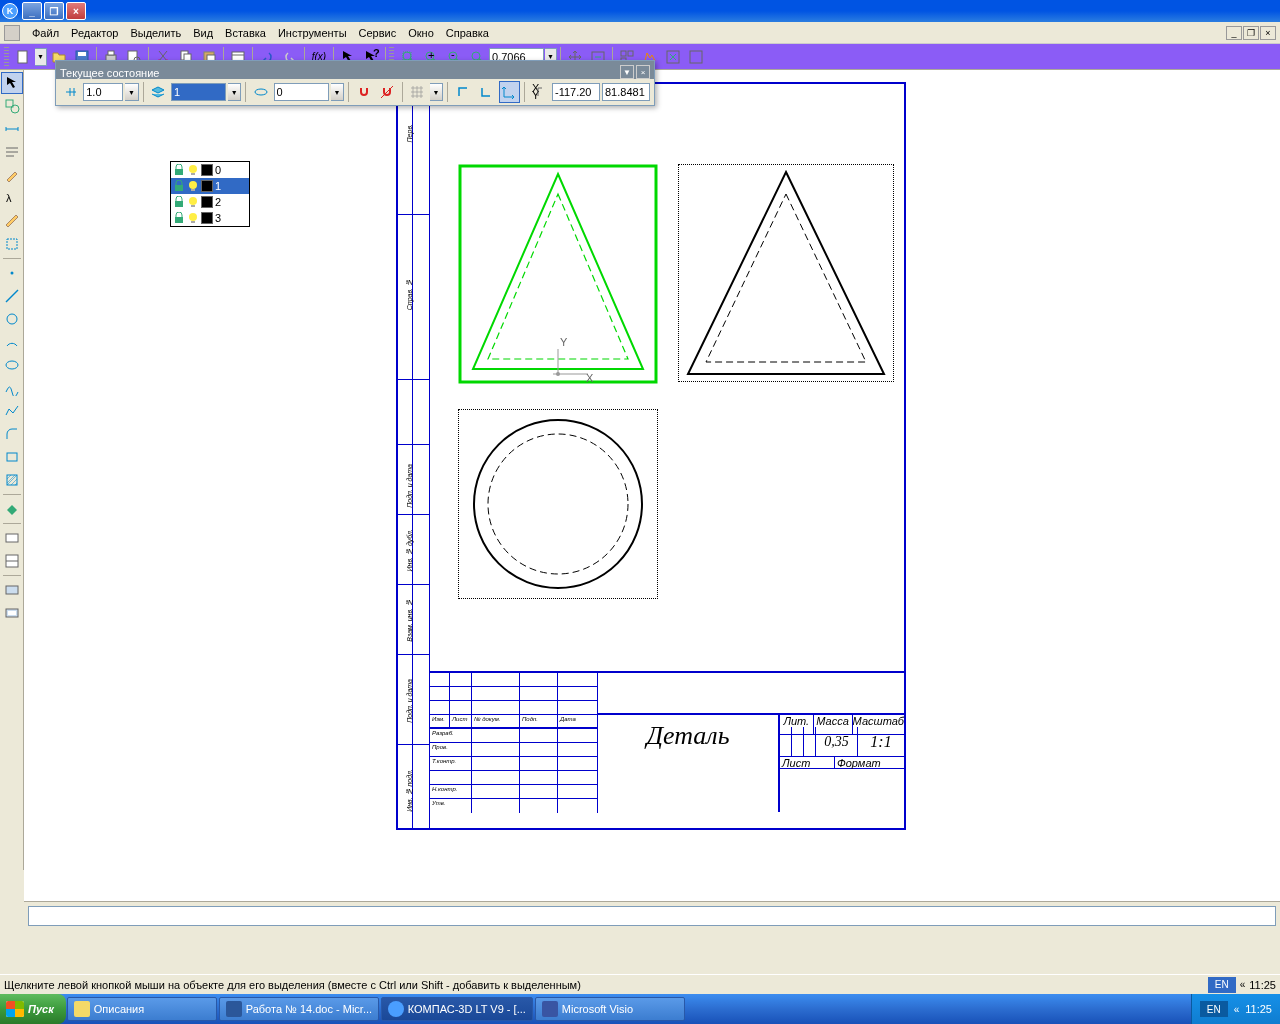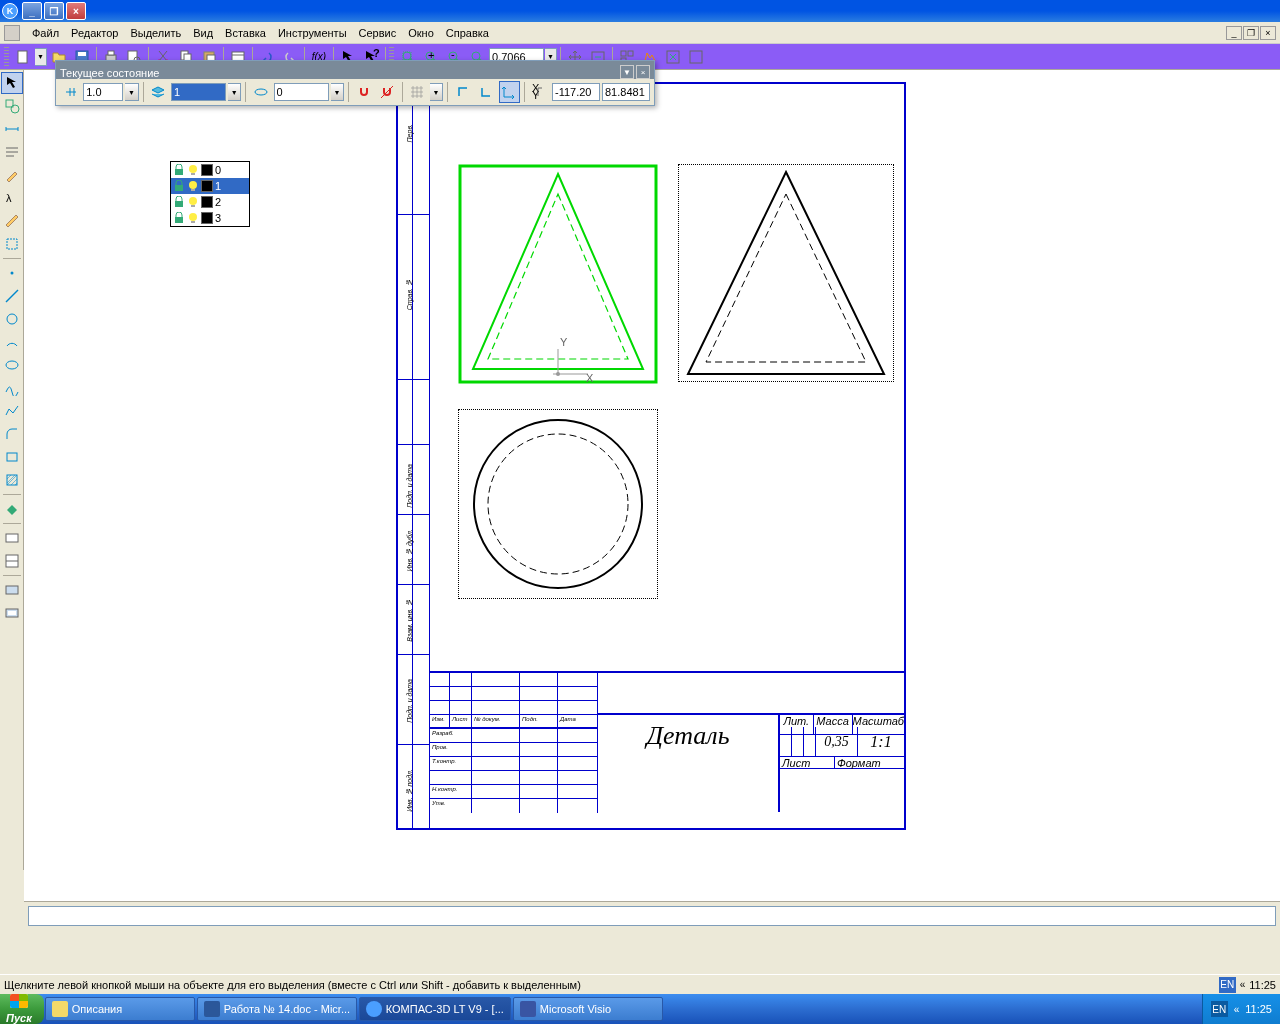--- a/index.html
+++ b/index.html
@@ -55,24 +55,24 @@
 .layer-row { height: 16px; display: flex; align-items: center; padding: 0 2px; gap: 2px; }
 .layer-row.sel { background: #316ac5; color: #fff; }
 .layer-ic { width: 12px; height: 12px; }
 .layer-sw { width: 12px; height: 12px; border: 1px solid #666; }
 
 .cmdline { position: absolute; left: 24px; right: 0; bottom: 95px; height: 28px; background: #ece9d8; border-top: 1px solid #aca899; display: flex; align-items: center; padding: 4px; }
 .cmdline-input { flex: 1; height: 20px; border: 1px solid #7f9db9; background: #fff; }
 
 .statusbar { position: absolute; left: 0; right: 0; bottom: 30px; height: 20px; background: #ece9d8; border-top: 1px solid #fff; display: flex; align-items: center; padding: 0 4px; font-size: 11px; }
 .statusbar .sb-right { margin-left: auto; display: flex; gap: 4px; align-items: center; }
-.sb-lang { background: #316ac5; color: #fff; width: 17px; height: 16px; display: flex; align-items: center; justify-content: center; font-size: 10px; }
+.sb-lang { background: #316ac5; color: #fff; width: 28px; height: 16px; display: flex; align-items: center; justify-content: center; font-size: 10px; }
 
 .taskbar { position: absolute; left: 0; right: 0; bottom: 0; height: 30px; background: linear-gradient(to bottom, #3c8df0, #2c6dd0, #1851b8); display: flex; align-items: center; }
-.start-btn { height: 30px; padding: 0 12px 0 6px; background: linear-gradient(to bottom, #5ebb5e, #3c9b3c, #2a7a2a); color: #fff; font-weight: bold; font-style: italic; display: flex; align-items: center; gap: 4px; border-radius: 0 8px 8px 0; font-size: 12px; flex-direction: column; }
+.start-btn { height: 30px; padding: 0 12px 0 6px; background: linear-gradient(to bottom, #5ebb5e, #3c9b3c, #2a7a2a); color: #fff; font-weight: bold; font-style: italic; display: flex; align-items: center; gap: 4px; border-radius: 0 8px 8px 0; font-size: 12px; }
 .start-btn .flag { width: 18px; height: 16px; background: #fff; border-radius: 2px; display: grid; grid-template-columns: 1fr 1fr; grid-template-rows: 1fr 1fr; overflow: hidden; }
 .task-item { height: 24px; margin: 0 1px; padding: 0 6px; background: linear-gradient(to bottom, #5a9ae8, #3c7dd0); border: 1px solid #2858a8; border-radius: 2px; color: #fff; display: flex; align-items: center; gap: 4px; min-width: 150px; max-width: 160px; overflow: hidden; white-space: nowrap; font-size: 11px; }
 .task-item.active { background: linear-gradient(to bottom, #2858a8, #1a4898); }
 .task-ic { width: 16px; height: 16px; background: #fff; border-radius: 2px; flex-shrink: 0; }
 .tray { margin-left: auto; height: 30px; background: linear-gradient(to bottom, #1690e8, #0f7dd0); padding: 0 8px; display: flex; align-items: center; color: #fff; gap: 6px; border-left: 1px solid #0a5aa0; }
 
 .ico { width: 16px; height: 16px; display: inline-block; }
 svg { display: block; }
 </style>
 </head>

